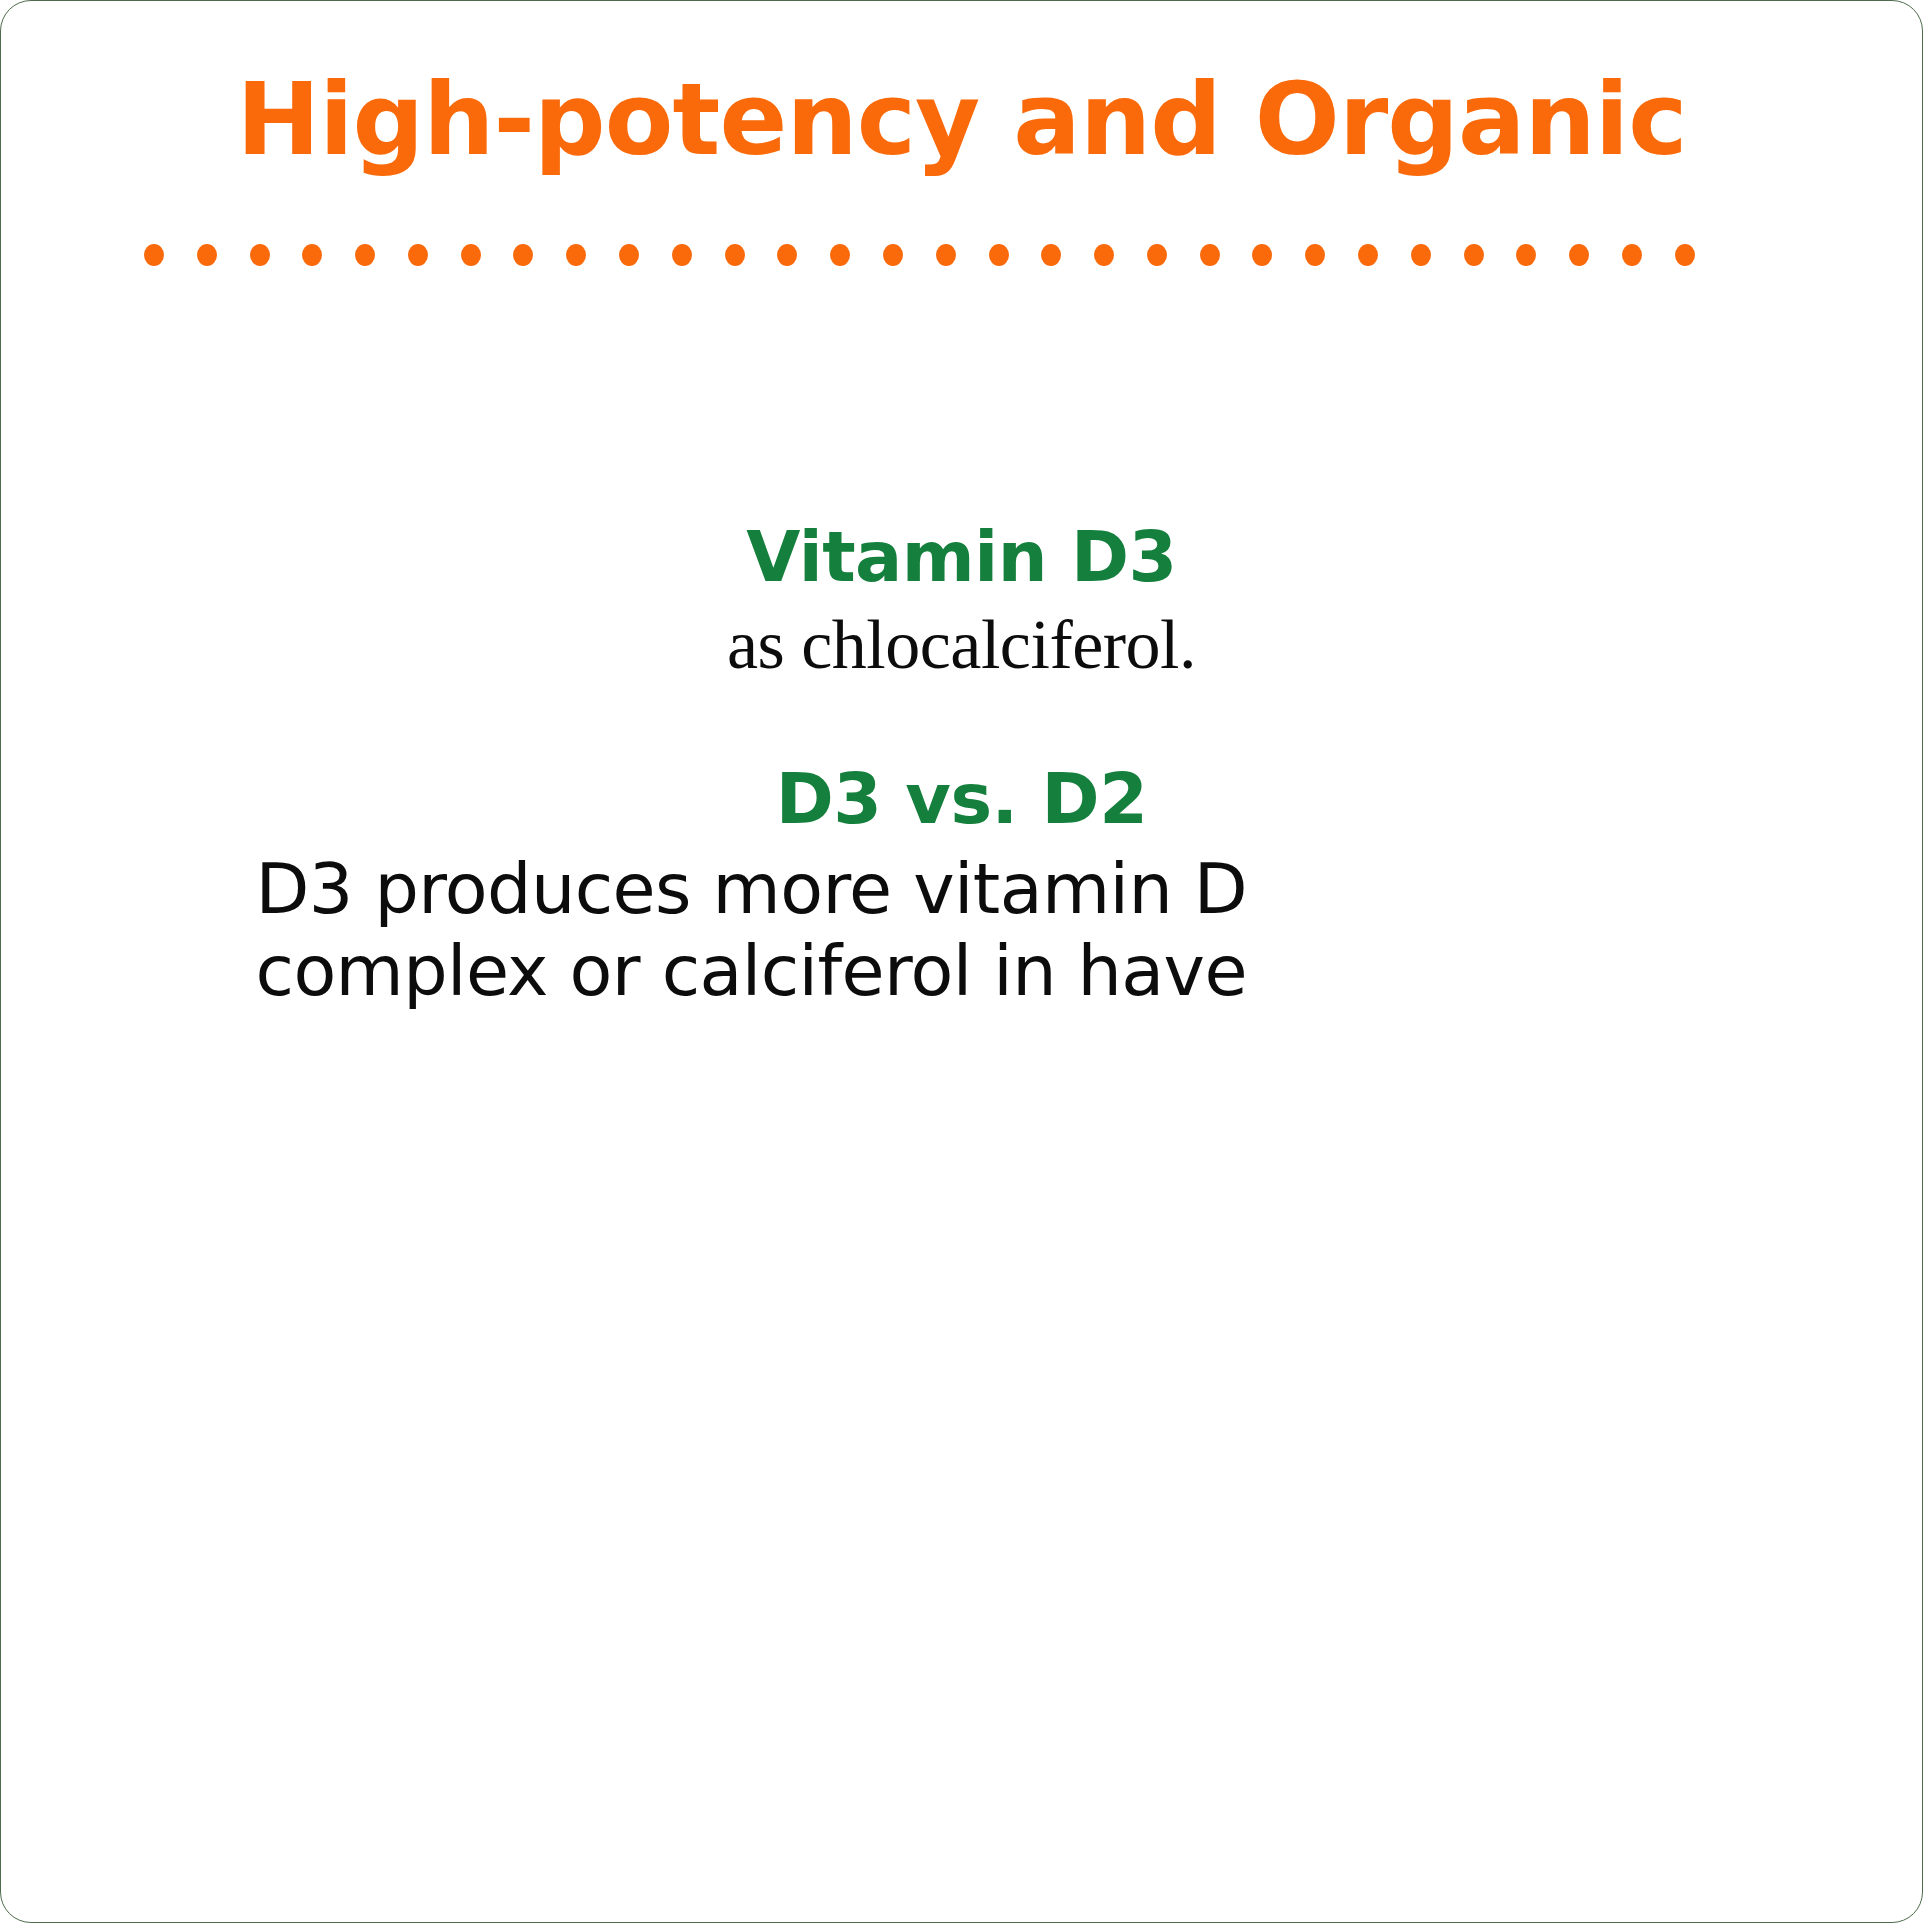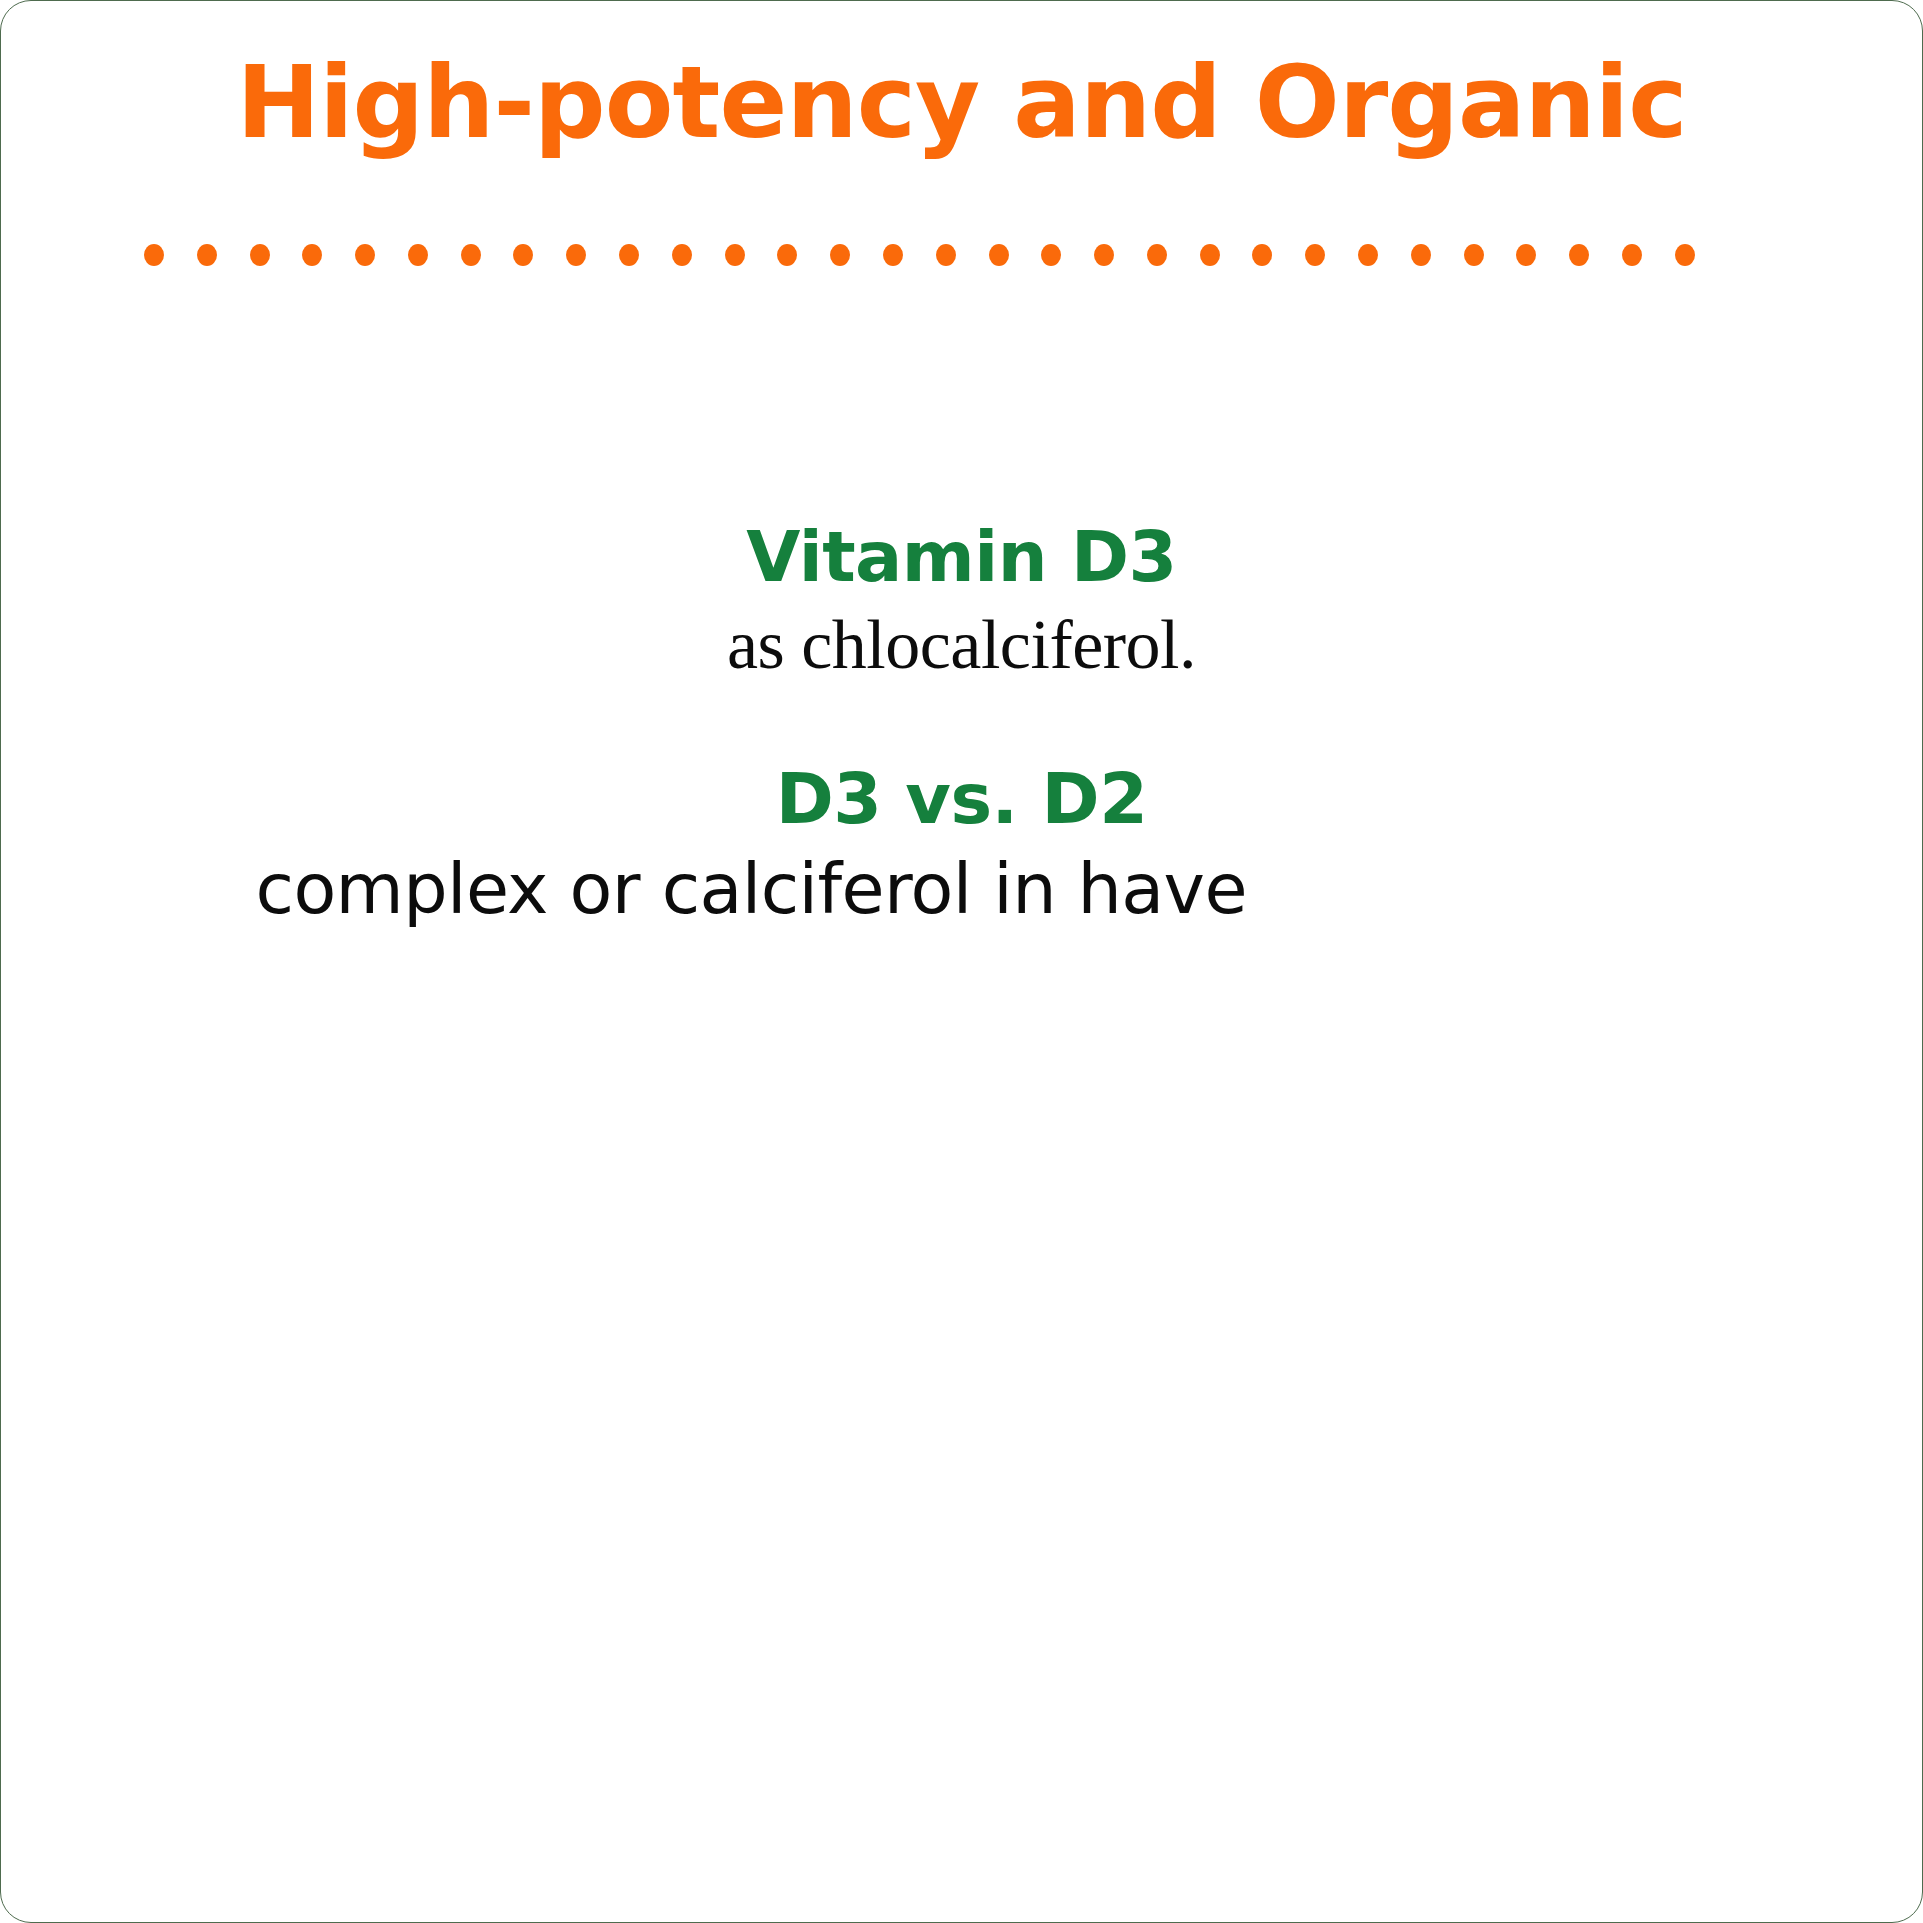--- a/index.html
+++ b/index.html
@@ -26,21 +26,21 @@
 
   
   .header {
     position: absolute;
     left: 0;
     right: 0;
     top: 48px;
     text-align: center;
   }
   .title {
-    margin: 0;
+    margin: 17px;
     font-family: "DejaVu Sans", sans-serif;
     font-weight: 700;
     font-size: 100px;
     line-height: 1.08;
     letter-spacing: -0.9px;
     color: #FA6A0A;
     white-space: nowrap;
   }
 
   
@@ -163,20 +163,21 @@
 
     <div class="block">
       <h2 class="sub-heading">Vitamin D3</h2>
       <p class="sub-body">as chlocalciferol.</p>
     </div>
 
     <div class="block">
       <h2 class="sub-heading">D3 vs. D2</h2>
       <div class="para-wrap">
         <p class="para">
+          <span class="line">D3 produces more vitamin D</span>
           <span class="line">complex or calciferol in have</span>
         </p>
       </div>
     </div>
 
   </div>
 </div>
 
 
 </body></html>

